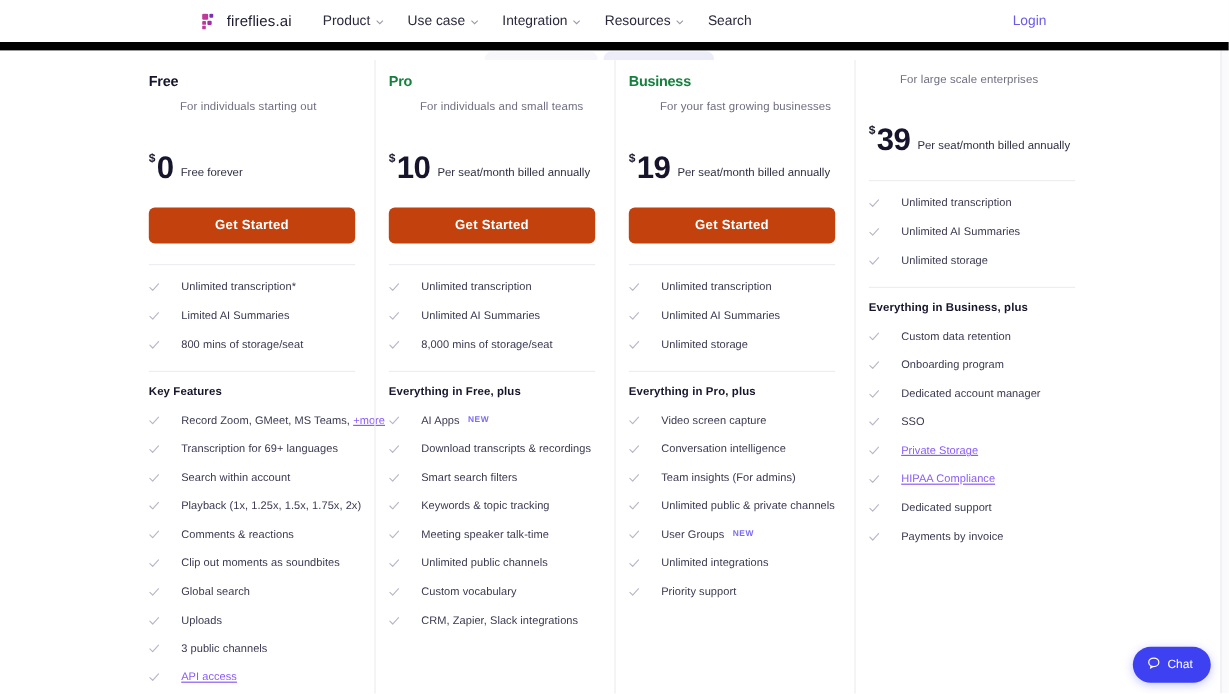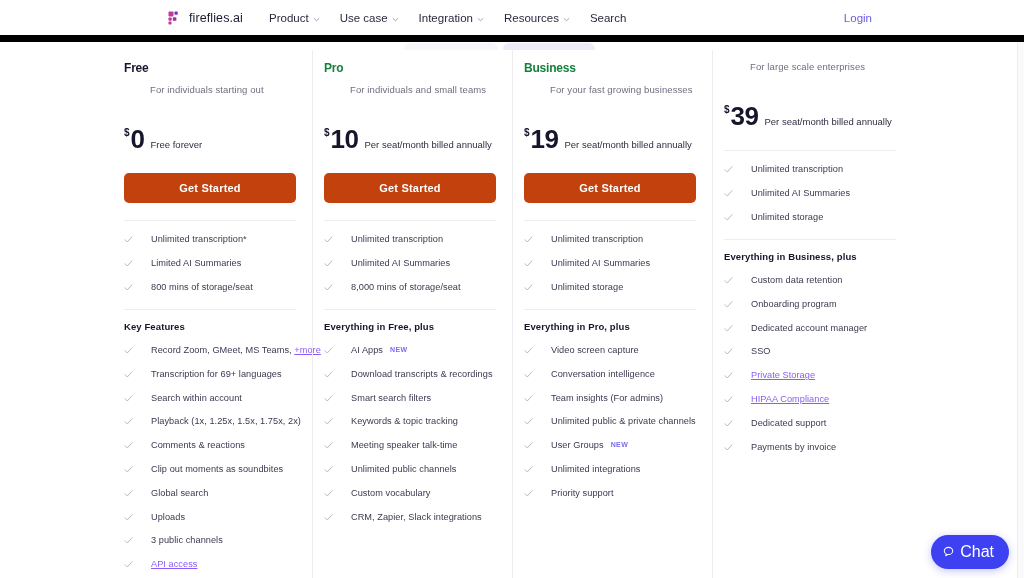--- a/index.html
+++ b/index.html
@@ -134,21 +134,21 @@
     letter-spacing: .4px; vertical-align: 1px;
   }
 
   
   .chat {
     position: absolute; right: 15px; bottom: 9px;
     background: #3d41f2; color: #fff;
     border-radius: 18px;
     padding: 8px 15px 8px 12px;
     display: flex; align-items: center; gap: 6px;
-    font-size: 16px; cursor: pointer;
+    font-size: 10px; cursor: pointer;
     border: none; font-family: inherit;
     box-shadow: 0 2px 8px rgba(61,65,242,.3);
   }
   .right-edge {
     position: absolute; top: 0; right: 0; width: 7px; height: 578px;
     background: #fafafc; border-left: 1px solid #ececf0;
   }
 </style>
 </head>
 <body>

